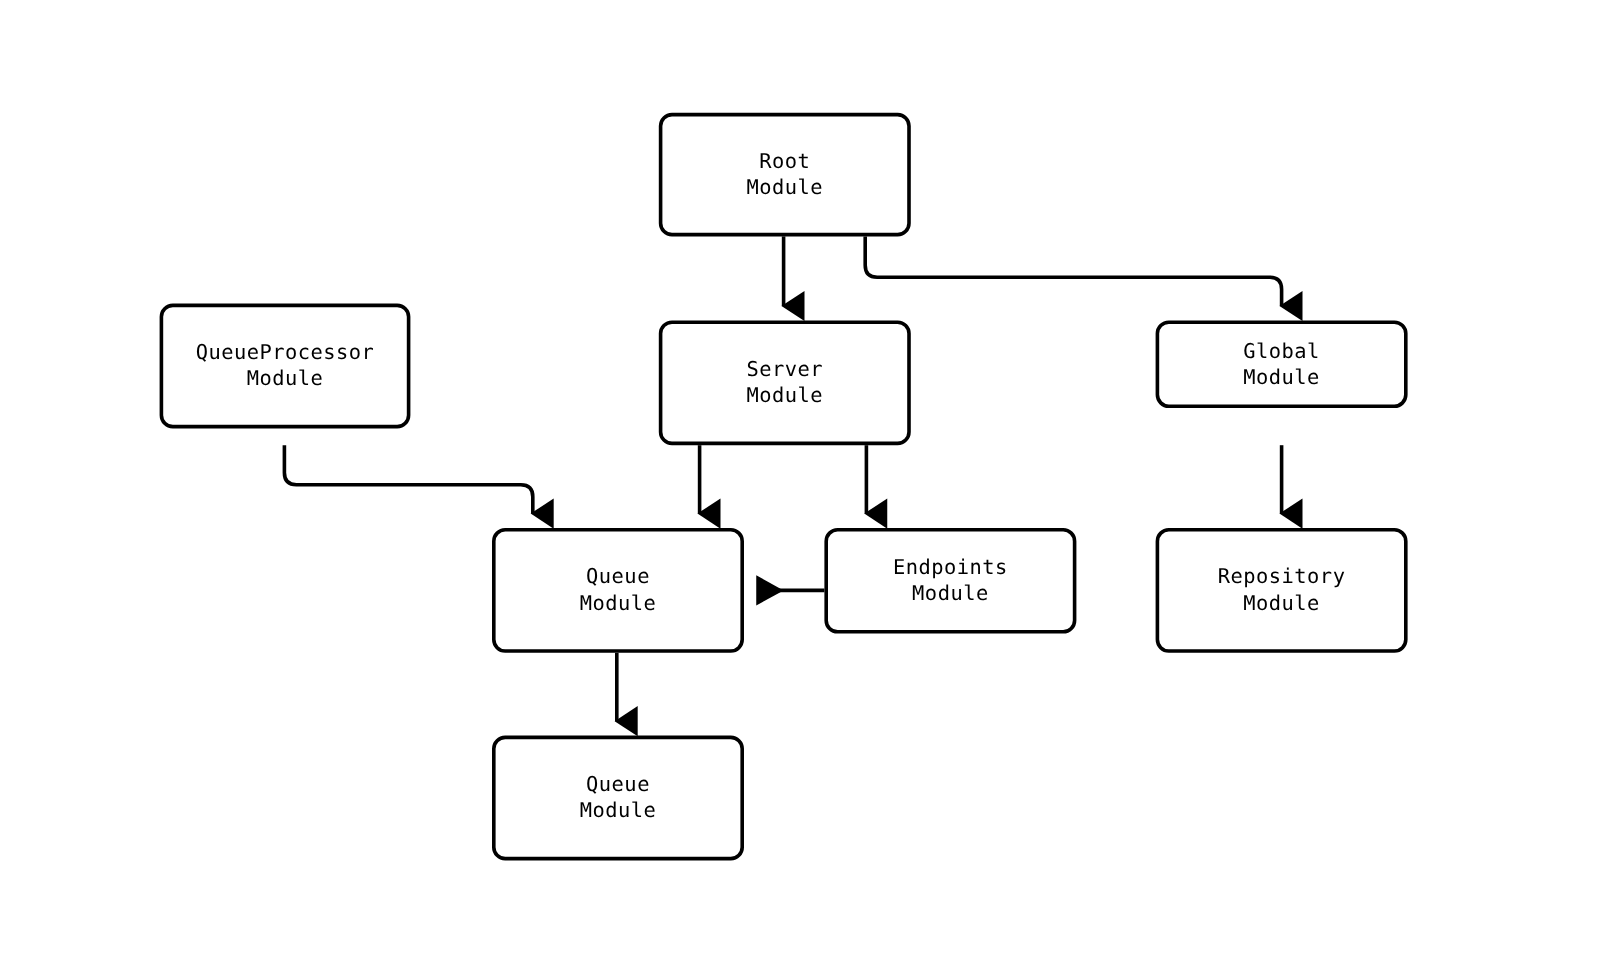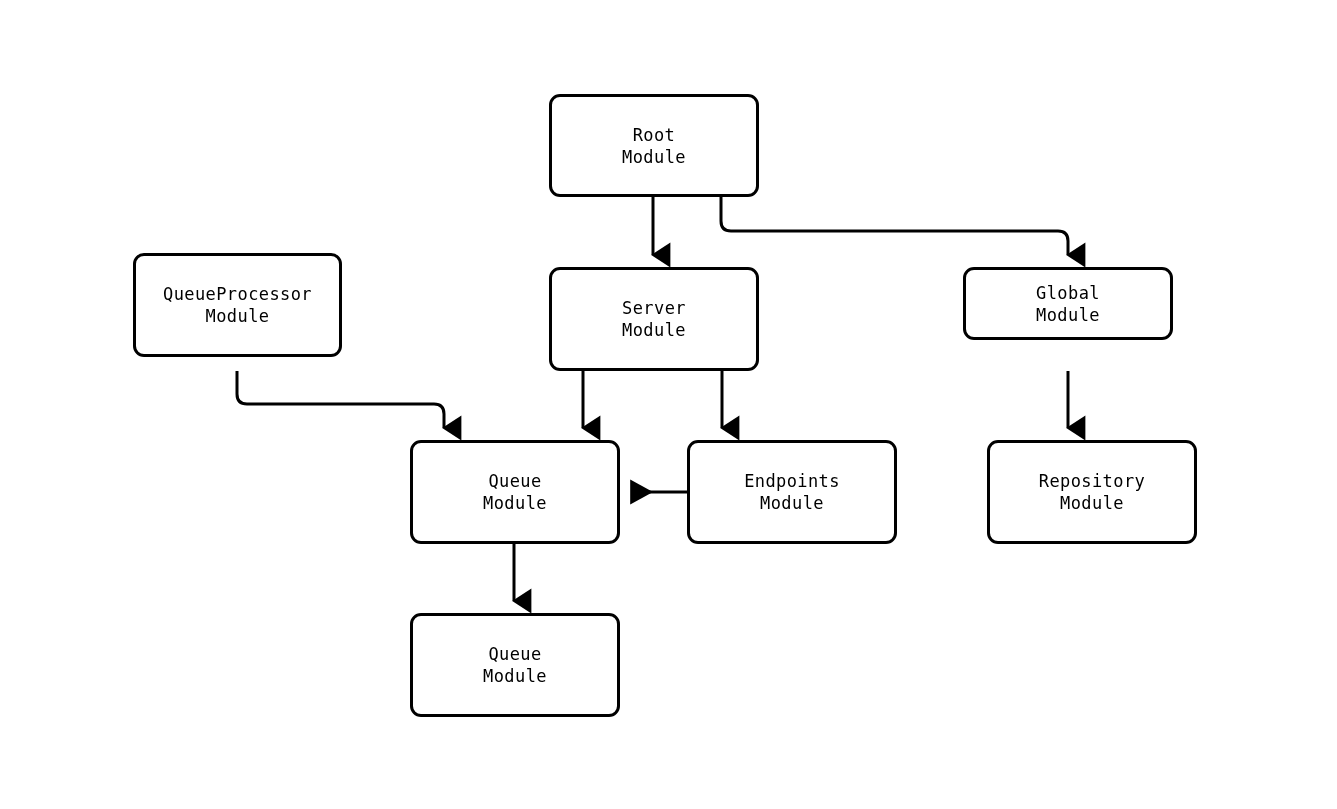--- a/index.html
+++ b/index.html
@@ -102,26 +102,26 @@
   <div class="node" style="left:963px; top:267px; width:210px; height:73px;">
     <div class="node-label">Global</div>
     <div class="node-label">Module</div>
   </div>
 
   <div class="node" style="left:410px; top:440px; width:210px; height:104px;">
     <div class="node-label">Queue</div>
     <div class="node-label">Module</div>
   </div>
 
-  <div class="node" style="left:687px; top:440px; width:210px; height:104px;">
+  <div class="node" style="left:687px; top:440px; width:210px; height:88px;">
     <div class="node-label">Endpoints</div>
     <div class="node-label">Module</div>
   </div>
 
-  <div class="node" style="left:987px; top:440px; width:210px; height:104px;">
+  <div class="node" style="left:963px; top:440px; width:210px; height:104px;">
     <div class="node-label">Repository</div>
     <div class="node-label">Module</div>
   </div>
 
   <div class="node" style="left:410px; top:613px; width:210px; height:104px;border-radius:11px;">
     <div class="node-label">Queue</div>
     <div class="node-label">Module</div>
   </div>
 
 </div>

